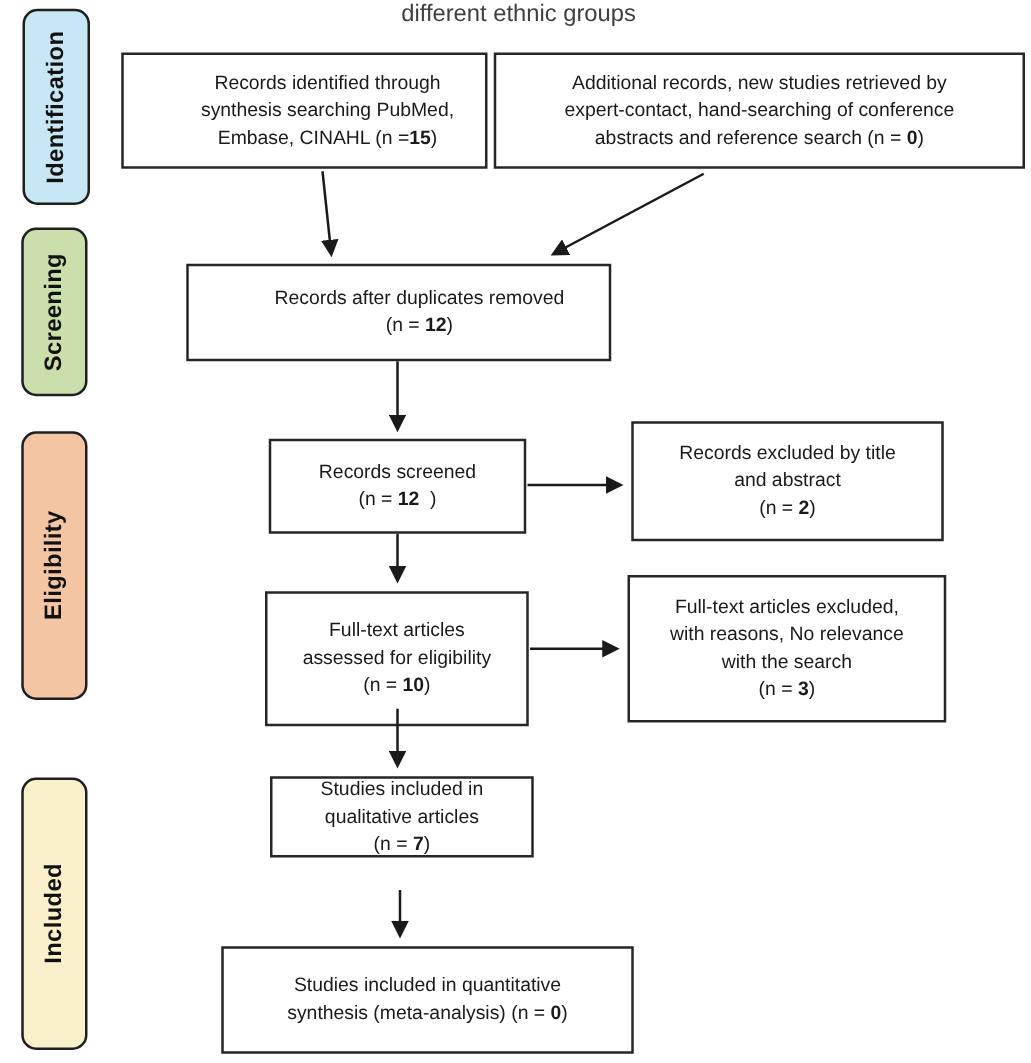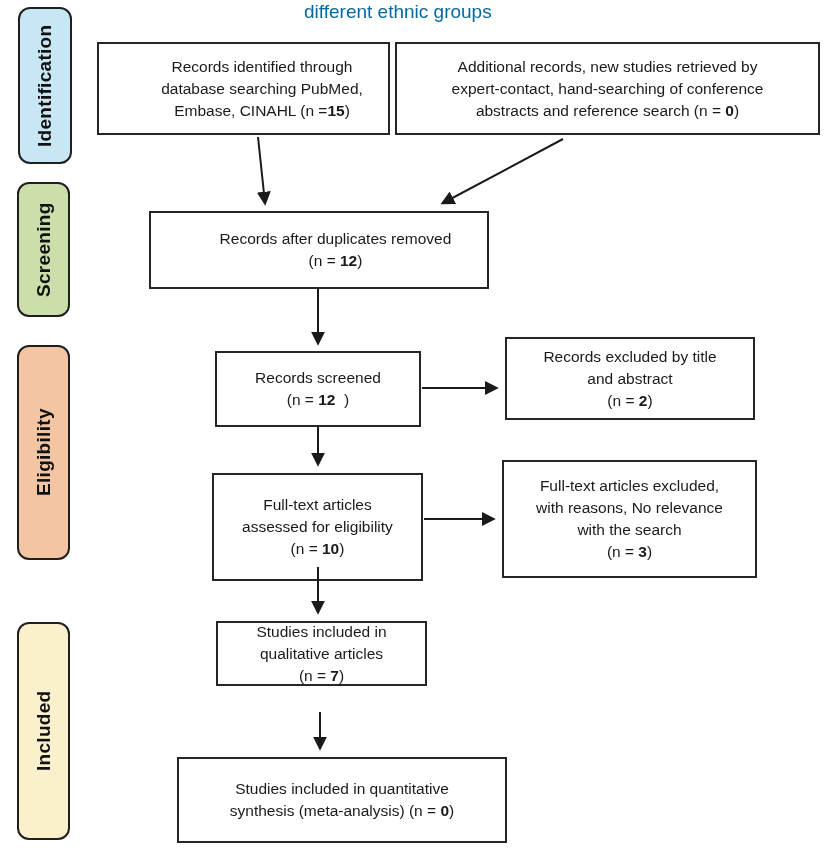--- a/index.html
+++ b/index.html
@@ -1,21 +1,21 @@
 <!DOCTYPE html>
 <html><head>
 <meta charset="utf-8">
 <style>
   html,body{margin:0;padding:0;background:#ffffff;}
   #stage{
     position:relative;width:825px;height:850px;background:#ffffff;
     font-family:"Liberation Sans", sans-serif;color:#1a1a1a;overflow:hidden;
   }
   .title{
-    position:absolute;left:304px;top:0px;font-size:19px;line-height:24px;color:#0369a1;
+    position:absolute;left:321px;top:0px;font-size:19px;line-height:24px;color:#404040;
     white-space:nowrap;
   }
   .side{
     position:absolute;border:2px solid #1f1f1f;border-radius:12px;
     display:flex;align-items:center;justify-content:center;
     writing-mode:vertical-rl;transform:rotate(180deg);
     font-weight:bold;font-size:19px;letter-spacing:0.3px;color:#111;
     box-sizing:border-box;
   }
   .s1{left:18px;top:7px;width:54px;height:157px;}
@@ -26,21 +26,21 @@
     position:absolute;background:#ffffff;border:2px solid #262626;
     display:flex;align-items:center;justify-content:center;text-align:center;
     font-size:15.5px;line-height:22px;color:#1a1a1a;box-sizing:border-box;
     padding:2px 6px;
   }
   .box b{font-weight:700;}
   .b1{left:97px;top:42px;width:293px;height:93px;padding-left:43px;}
   .b2{left:395px;top:42px;width:425px;height:93px;}
   .b3{left:149px;top:211px;width:340px;height:78px;padding-left:39px;}
   .b4{left:215px;top:351px;width:206px;height:76px;}
-  .b5{left:505px;top:337px;width:250px;height:83px;}
+  .b5{left:505px;top:337px;width:250px;height:96px;}
   .b6{left:212px;top:473px;width:211px;height:108px;}
   .b7{left:502px;top:460px;width:255px;height:118px;}
   .b8{left:216px;top:621px;width:211px;height:65px;}
   .b9{left:177px;top:757px;width:330px;height:86px;}
   #arrows{position:absolute;left:0;top:0;width:825px;height:850px;pointer-events:none;}
 </style>
 </head>
 <body>
 
 <div id="stage">
@@ -48,21 +48,21 @@
   <div class="title">different ethnic groups</div>
 
   <div class="side s1" style="background: rgb(200, 231, 245);">Identification</div>
   <div class="side s2" style="background: rgb(202, 223, 169);">Screening</div>
   <div class="side s3" style="background: rgb(243, 197, 163);">Eligibility</div>
   <div class="side s4" style="background: rgb(250, 240, 203);">Included</div>
 
   <div class="box b1">
     <div>
       <span>Records identified through</span><br>
-      <span>database searching PubMed,</span><br>
+      <span>synthesis searching PubMed,</span><br>
       <span>Embase, CINAHL (n =</span><b>15</b><span>)</span>
     </div>
   </div>
 
   <div class="box b2">
     <div>
       <span>Additional records, new studies retrieved by</span><br>
       <span>expert-contact, hand-searching of conference</span><br>
       <span>abstracts and reference search (n = </span><b>0</b><span>)</span>
     </div>

